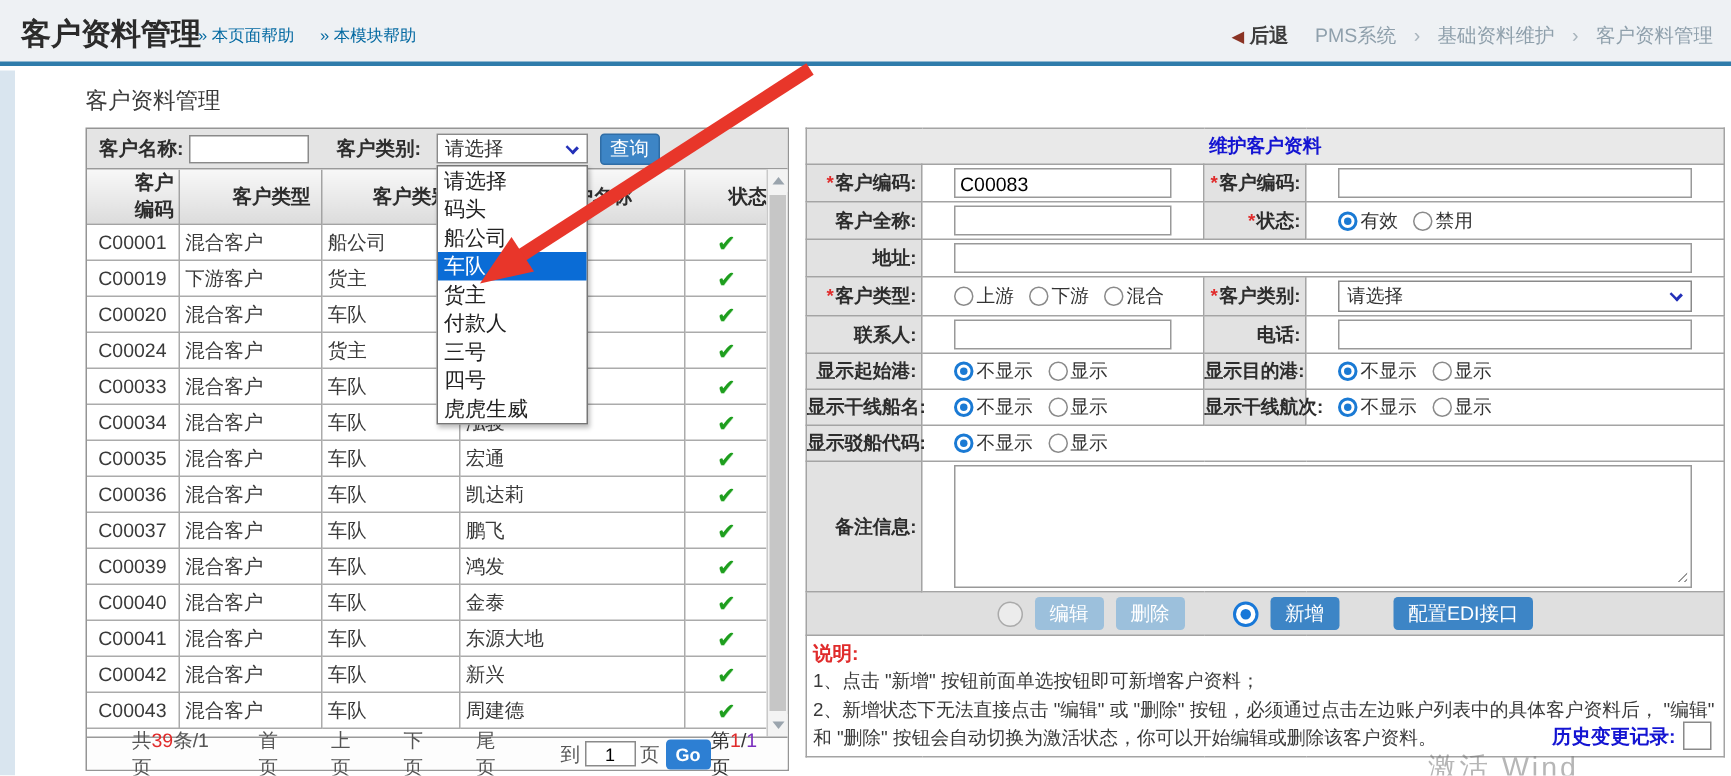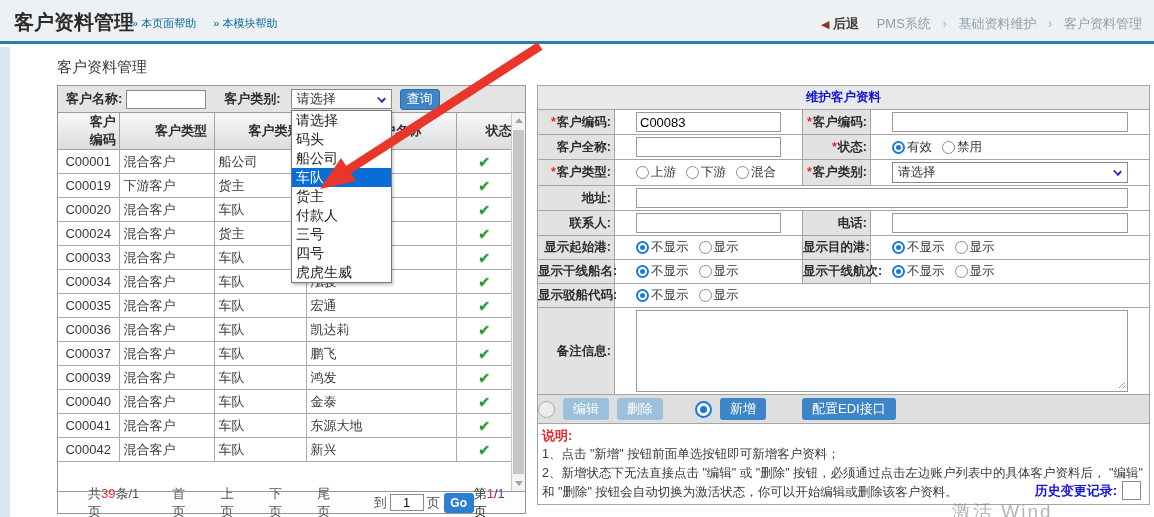--- a/index.html
+++ b/index.html
@@ -88,21 +88,21 @@
   .rd.sel { border:2px solid #1a7ad4; }
   .rd.sel::after { content:""; position:absolute; left:2px; top:2px; width:5px; height:5px; border-radius:50%; background:#1a7ad4; }
   .rd-lb { margin-right:8px; color:#333;text-align:right; }
   .form-sel { position:relative; height:21px; border:1px solid #8a8a8a; background:#fff; display:flex; align-items:center; padding-left:5px; color:#333; }
   .ta-wrap { position:relative; }
   textarea.remarks { width:100%; height:82px; border:1px solid #999; resize:none; font-family:inherit; font-size:13px; display:block; }
   .rs-handle { position:absolute; right:3px; bottom:4px; width:9px; height:9px;
     background:repeating-linear-gradient(135deg,transparent 0 2px,#9a9a9a 2px 3px);
     clip-path:polygon(100% 0,100% 100%,0 100%); }
   td.btnrow { background:#dfdfdf; }
-  .btnrow-inner { display:flex; align-items:center; justify-content:flex-start; gap:8px; height:28px; }
+  .btnrow-inner { display:flex; align-items:center; justify-content:center; gap:8px; height:28px; }
   .rd-big { display:inline-block; width:17px; height:17px; border-radius:50%; border:1px solid #aaa; background:#ececec; position:relative; flex:none; }
   .rd-big.sel { background:#fff; border:2px solid #1878d8; }
   .rd-big.sel::after { content:""; position:absolute; left:3px; top:3px; width:7px; height:7px; border-radius:50%; background:#1878d8; }
   .btn { height:22px; border:none; border-radius:3px; background:#3d85c6; color:#fff; font-size:13px; padding:0 10px; cursor:pointer; font-family:inherit; }
   .btn.pale { background:#9cc0dc; }
   .btn.edi { margin-left:28px; }
   .gap1 { width:16px; }
   td.notes { vertical-align:top; padding:3px 6px 3px 4px; position:relative; height:84px; }
   .notes-title { color:#e02b2b; font-weight:bold; font-size:13px; }
   .note-line { color:#3a3a3a; font-size:12.5px; line-height:1.5; }
@@ -252,20 +252,27 @@
             <td class="c-name">东源大地</td>
             <td class="c-status"><span class="check">✔</span></td>
           </tr>
           <tr>
             <td class="c-code">C00042</td>
             <td class="c-type">混合客户</td>
             <td class="c-cat">车队</td>
             <td class="c-name">新兴</td>
             <td class="c-status"><span class="check">✔</span></td>
           </tr>
+          <tr>
+            <td class="c-code">C00043</td>
+            <td class="c-type">混合客户</td>
+            <td class="c-cat">车队</td>
+            <td class="c-name">周建德</td>
+            <td class="c-status"><span class="check">✔</span></td>
+          </tr>
         </tbody>
     </table>
   </div>
 
   <div class="vscroll">
     <div class="sb-btn sb-up">
         <span class="tri-up"></span>
       </div>
     <div class="sb-thumb"></div>
     <div class="sb-btn sb-dn">
@@ -324,42 +331,42 @@
       <td class="fld">
             <div class="radio-line">
         <span class="rd sel"></span>
               <span class="rd-lb">有效</span>
         <span class="rd"></span>
               <span class="rd-lb">禁用</span>
       </div>
           </td>
     </tr>
     <tr>
+      <td class="lbl"><span>地址:</span></td>
+      <td class="fld" colspan="3"><input type="text" value="" style=""></td>
+    </tr>
+    <tr>
       <td class="lbl"><span class="star">*</span><span>客户类型:</span></td>
       <td class="fld">
             <div class="radio-line">
         <span class="rd"></span>
               <span class="rd-lb">上游</span>
         <span class="rd"></span>
               <span class="rd-lb">下游</span>
         <span class="rd"></span>
               <span class="rd-lb">混合</span>
       </div>
           </td>
       <td class="lbl"><span class="star">*</span><span>客户类别:</span></td>
       <td class="fld">
             <div class="form-sel">
         <span>请选择</span>
         <span class="chev"></span>
       </div>
           </td>
-    </tr>
-    <tr>
-      <td class="lbl"><span>地址:</span></td>
-      <td class="fld" colspan="3"><input type="text" value="" style=""></td>
     </tr>
     <tr>
       <td class="lbl"><span>联系人:</span></td>
       <td class="fld"><input type="text" value="" style=""></td>
       <td class="lbl"><span>电话:</span></td>
       <td class="fld"><input type="text" value="" style=""></td>
     </tr>
     <tr>
       <td class="lbl"><span>显示起始港:</span></td>
       <td class="fld">

